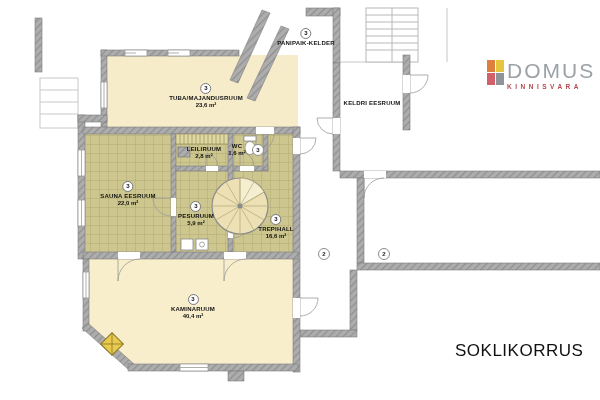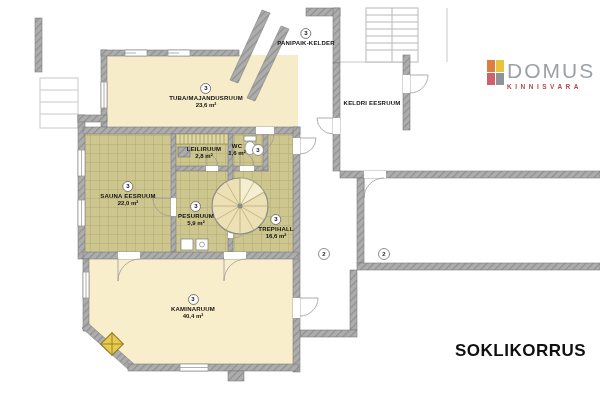--- a/index.html
+++ b/index.html
@@ -8,21 +8,21 @@
   svg{position:absolute;left:0;top:0;}
   .room-label{position:absolute;transform:translateX(-50%);display:flex;flex-direction:column;
               align-items:center;gap:1px;text-align:center;z-index:5;}
   .badge{width:9px;height:9px;border:1px solid #767676;border-radius:50%;background:#fff;
          font-size:6px;line-height:9px;font-weight:700;color:#111;}
   .rname{font-size:6px;font-weight:700;letter-spacing:.2px;color:#111;white-space:nowrap;}
   .rarea{font-size:6px;font-weight:700;color:#111;white-space:nowrap;}
   .marker{position:absolute;width:10px;height:10px;border:1px solid #8d8d8d;border-radius:50%;
           background:#fff;font-size:6px;line-height:10px;font-weight:700;text-align:center;
           color:#222;z-index:5;}
-  #floor-title{position:absolute;left:455px;top:341px;font-size:17px;font-weight:700;
+  #floor-title{position:absolute;left:455px;top:341px;font-size:17px;font-weight:400;
                letter-spacing:.5px;color:#101010;z-index:5;text-align:right;}
   #logo{position:absolute;left:487px;top:19px;display:flex;align-items:flex-start;gap:3px;z-index:5;margin-top:41px;}
   #logo .squares{display:grid;grid-template-columns:8px 8px;grid-template-rows:12px 12px;gap:1px;}
   #logo .sq{width:8px;height:12px;}
   #logo .txt{display:flex;flex-direction:column;}
   #logo .domus{font-size:21px;line-height:22px;letter-spacing:2px;color:#9ba2a6;font-weight:400;}
   #logo .kinnisvara{font-size:6.5px;font-weight:700;letter-spacing:3.5px;color:#b5494f;margin-top:1px;}
 </style>
 </head>
 <body>

